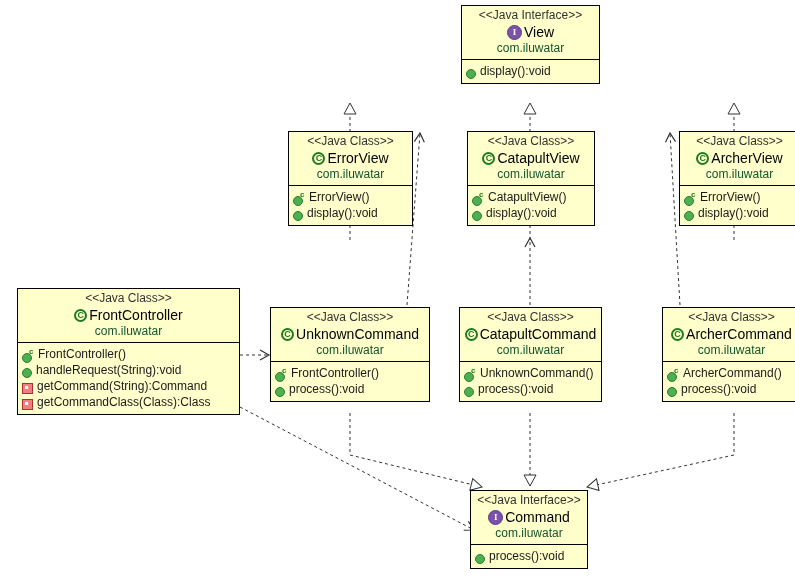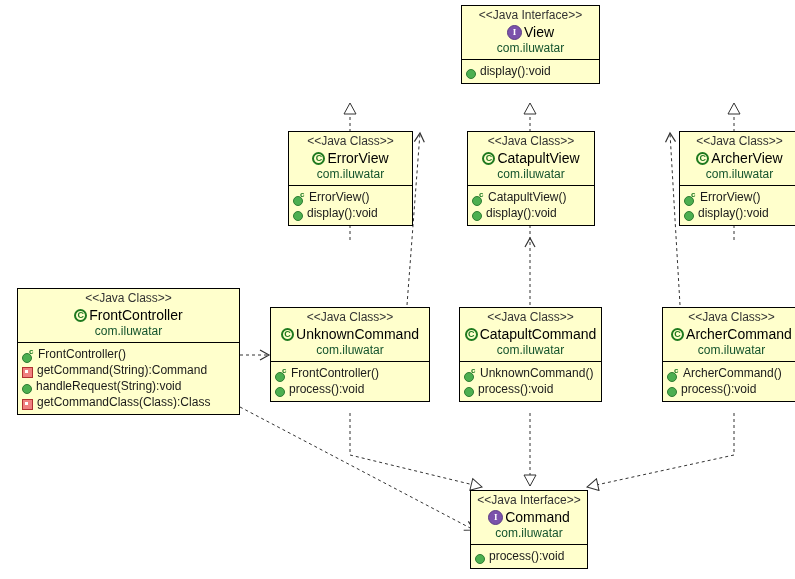--- a/index.html
+++ b/index.html
@@ -184,28 +184,28 @@
     <div class="sep"></div>
     <div class="members">
       <div class="member">
         <span class="ico ico-ctor">
             <i></i>
             <b>c</b>
           </span>
         <span>FrontController()</span>
       </div>
       <div class="member">
+        <span class="ico ico-pub"></span>
+        <span>handleRequest(String):void</span>
+      </div>
+      <div class="member">
         <span class="ico ico-priv"></span>
         <span>getCommand(String):Command</span>
       </div>
       <div class="member">
-        <span class="ico ico-pub"></span>
-        <span>handleRequest(String):void</span>
-      </div>
-      <div class="member">
         <span class="ico ico-priv"></span>
         <span>getCommandClass(Class):Class</span>
       </div>
     </div>
   </div>
 
   <div class="uml-box" style="left:258px;top:307px;width:160px;">
     <div class="hdr">
       <div class="stereo">&lt;&lt;Java Class&gt;&gt;</div>
       <div class="titlerow">

